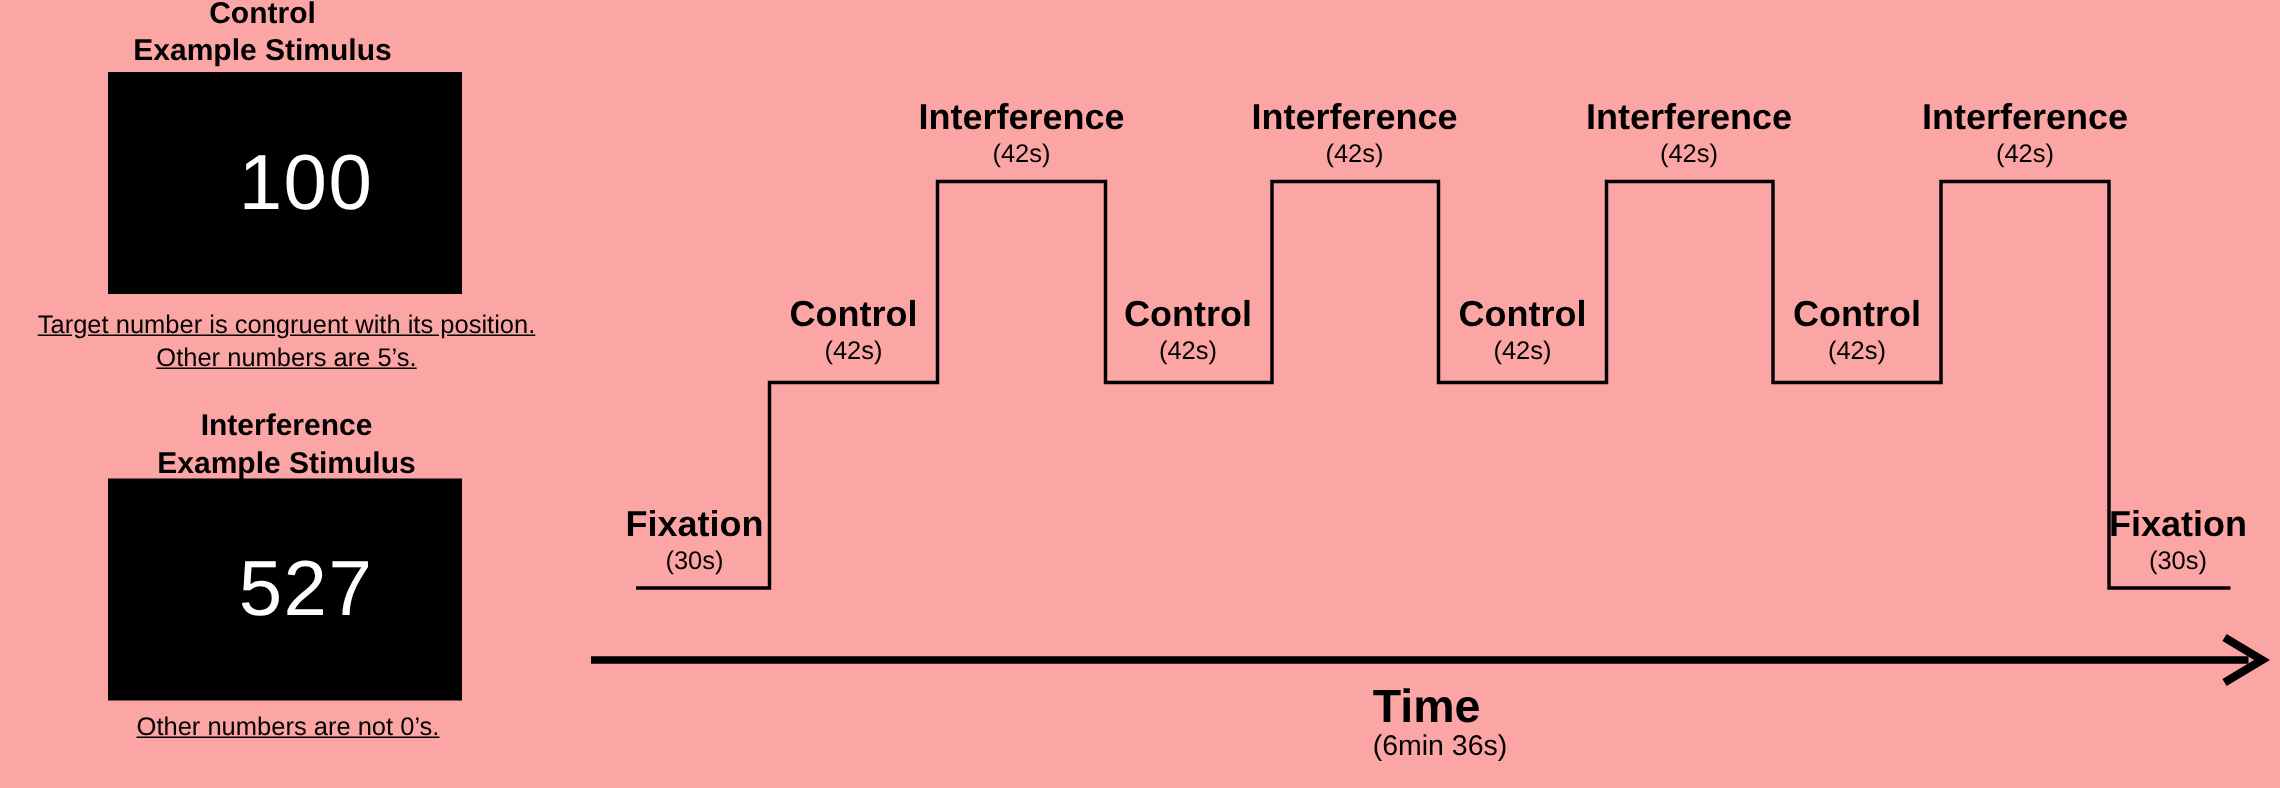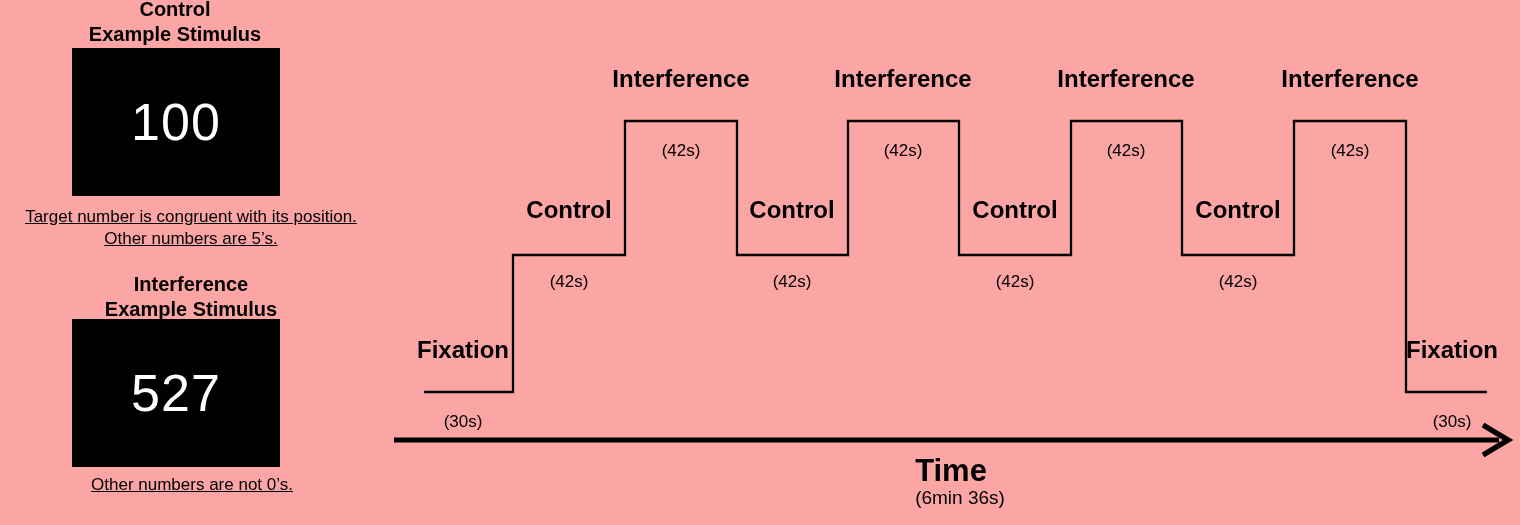--- a/index.html
+++ b/index.html
@@ -29,20 +29,21 @@
   }
   .stim-screen {
     position: absolute;
     left: 72px;
     width: 208px;
     height: 148px;
     background: #000000;
     display: flex;
     align-items: center;
     justify-content: center;
+    padding-left: 28px;
   }
   .stim-number {
     color: #ffffff;
     font-size: 52px;
     font-weight: normal;
     letter-spacing: 1px;
   }
   .stim-caption {
     position: absolute;
     transform: translateX(-50%);
@@ -61,21 +62,20 @@
     white-space: nowrap;
   }
   .block-name {
     font-size: 24px;
     font-weight: bold;
     line-height: 26px;
   }
   .block-duration {
     font-size: 17px;
     line-height: 21px;
-    margin-top: 48px;
   }
 
   .time-axis-label {
     position: absolute;
     left: 960px;
     top: 454px;
     transform: translateX(-50%);
     text-align: left;
     white-space: nowrap;
   }

